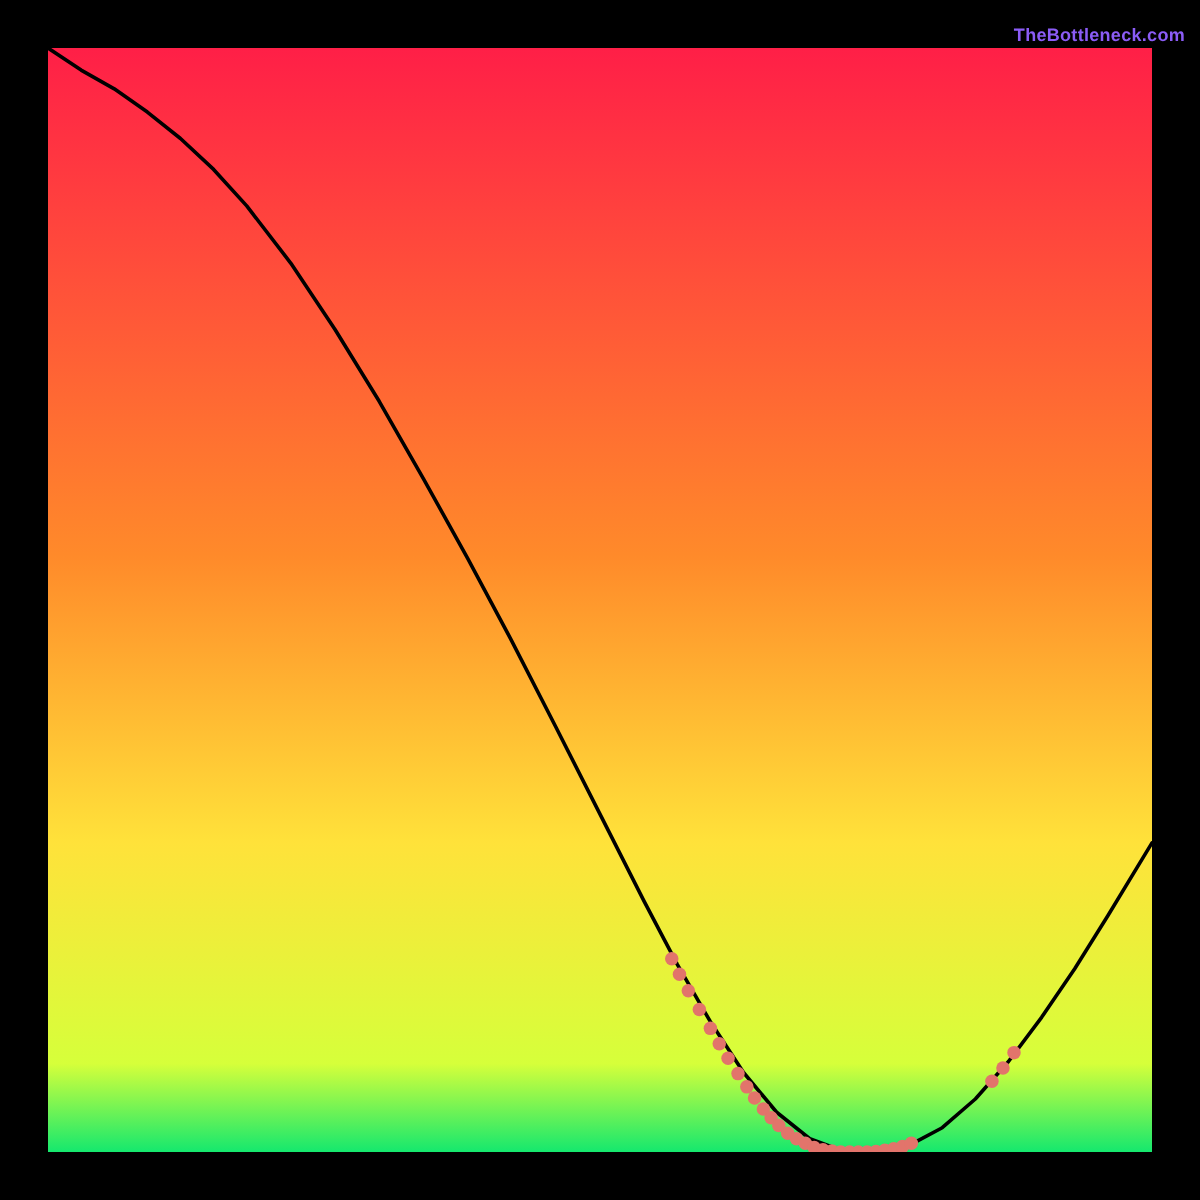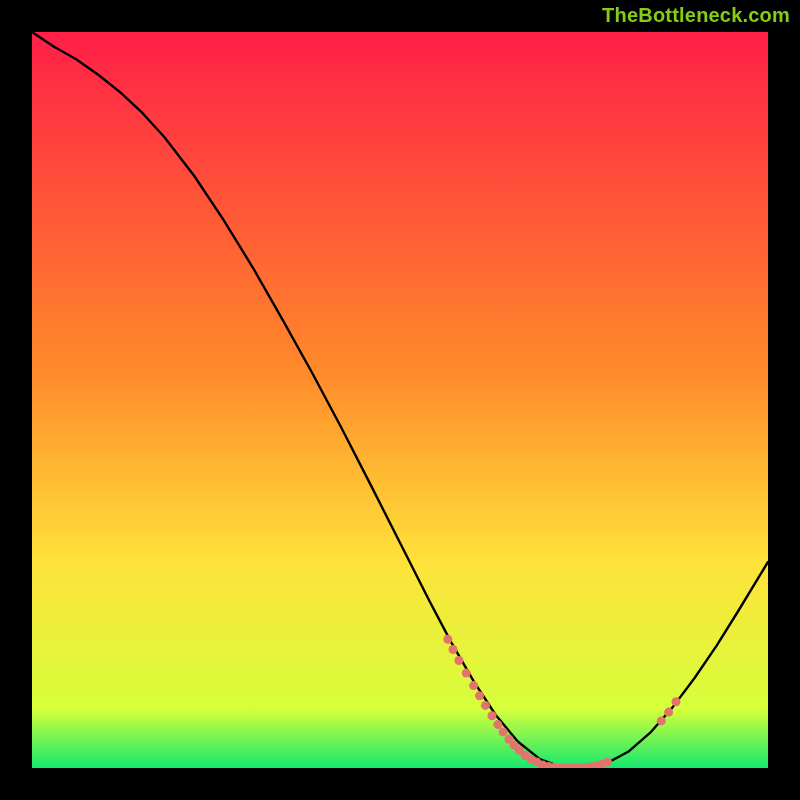--- a/index.html
+++ b/index.html
@@ -11,24 +11,24 @@
     font-family: Arial, Helvetica, sans-serif;
     overflow: hidden;
   }
   .stage {
     position: relative;
     width: 800px;
     height: 800px;
   }
   .watermark {
     position: absolute;
-    top: 4px;
+    top: 16px;
     right: 10px;
-    color: #84cc16;
-    font-size: 20px;
+    color: #8b5cf6;
+    font-size: 12px;
     font-weight: 600;
     letter-spacing: 0.2px;
     user-select: none;
   }
   .plot-area {
     position: absolute;
     left: 32px;
     top: 32px;
     width: 736px;
     height: 736px;

